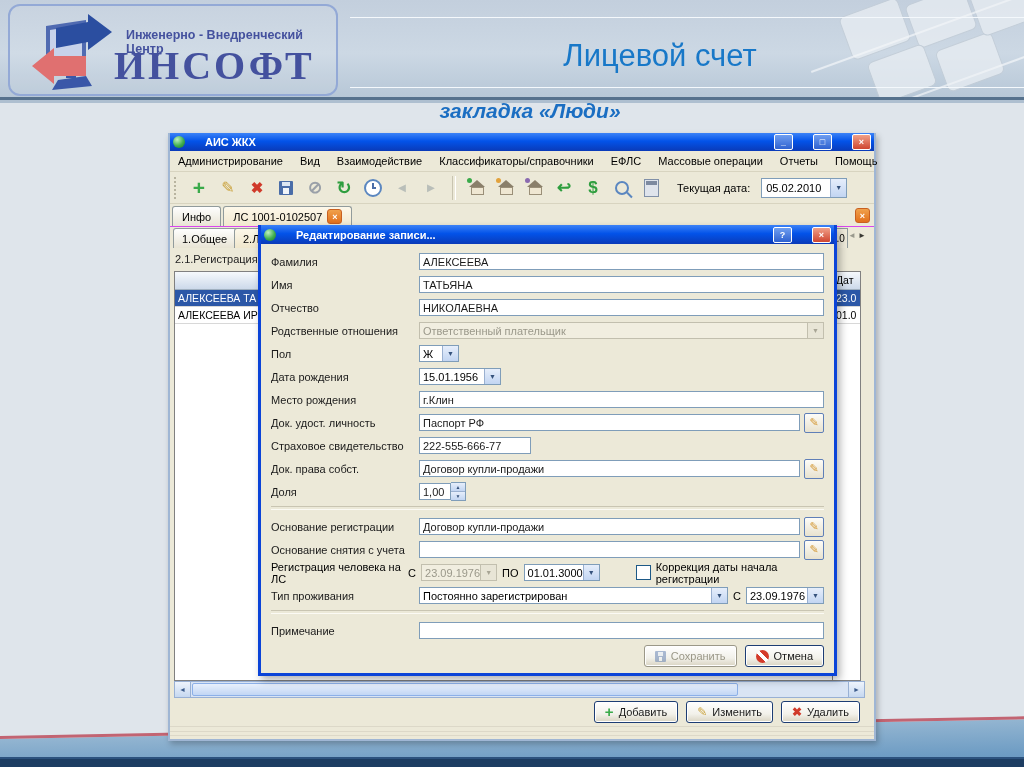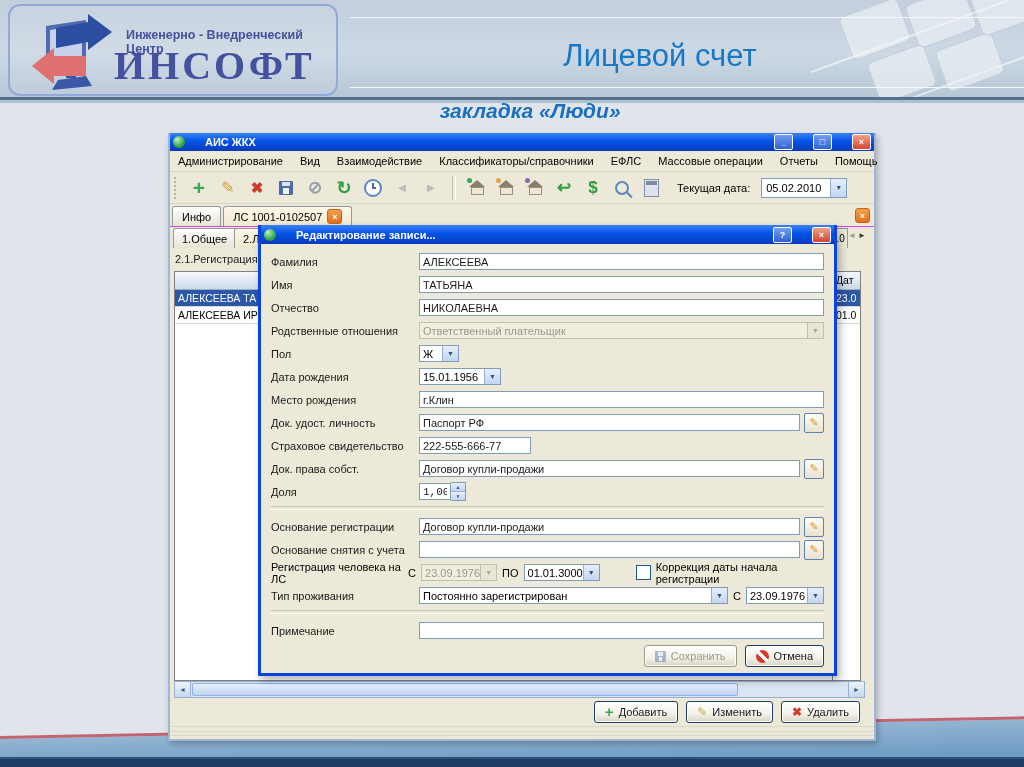--- a/index.html
+++ b/index.html
@@ -393,21 +393,21 @@
       </div>
       <div class="frow">
         <span class="flabel">Док. права собст.</span>
         <input class="tin full" value="Договор купли-продажи" style="">
         <span class="editbtn">
             <span>✎</span>
           </span>
       </div>
       <div class="frow">
         <span class="flabel">Доля</span>
-        <input class="tin" style="width: 32px; font-family: Liberation Mono, monospace;" value="1,00">
+        <input class="tin" style="width: 32px;" value="1,00">
         <span class="spin">
           <span>▲</span>
           <span>▼</span>
         </span>
       </div>
 
       <div class="sep"></div>
 
       <div class="frow">
         <span class="flabel">Основание регистрации</span>

